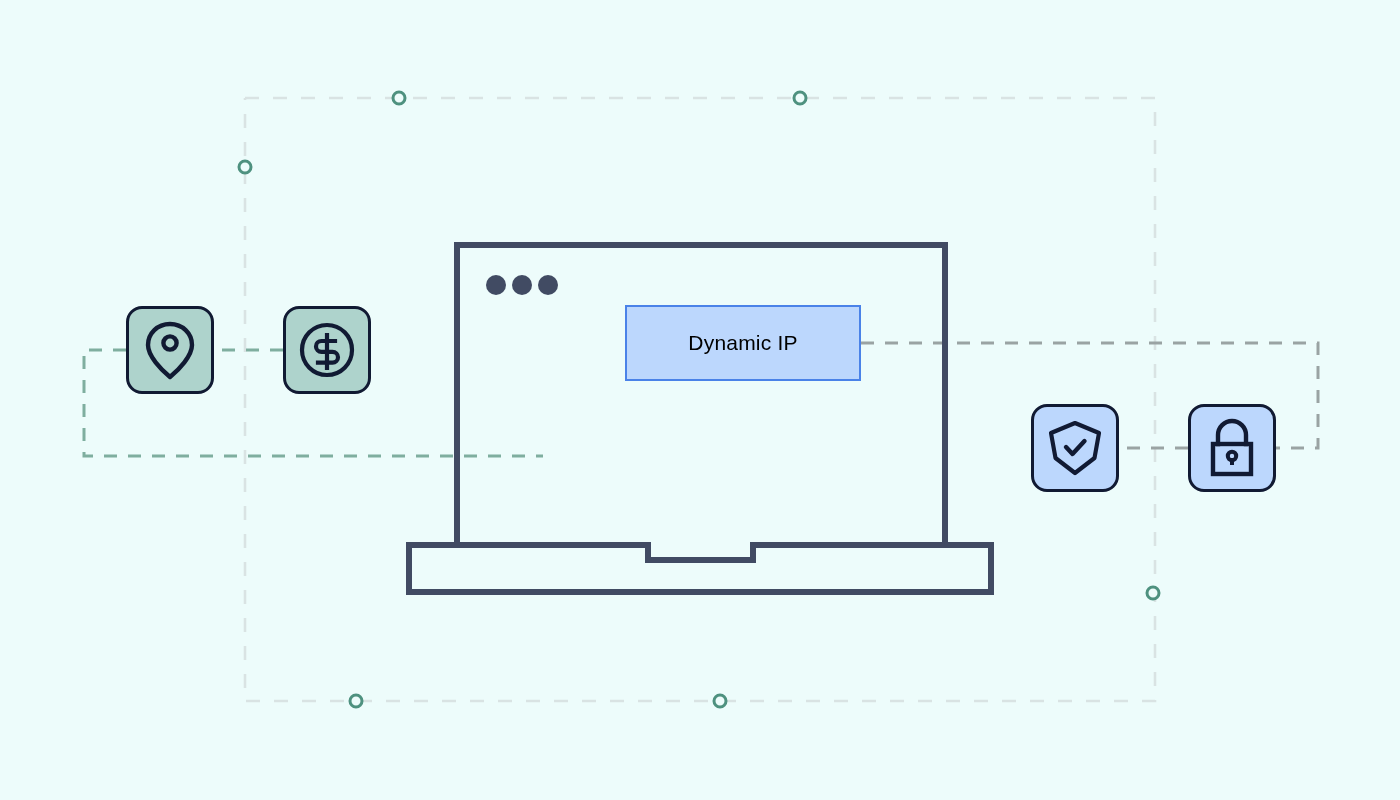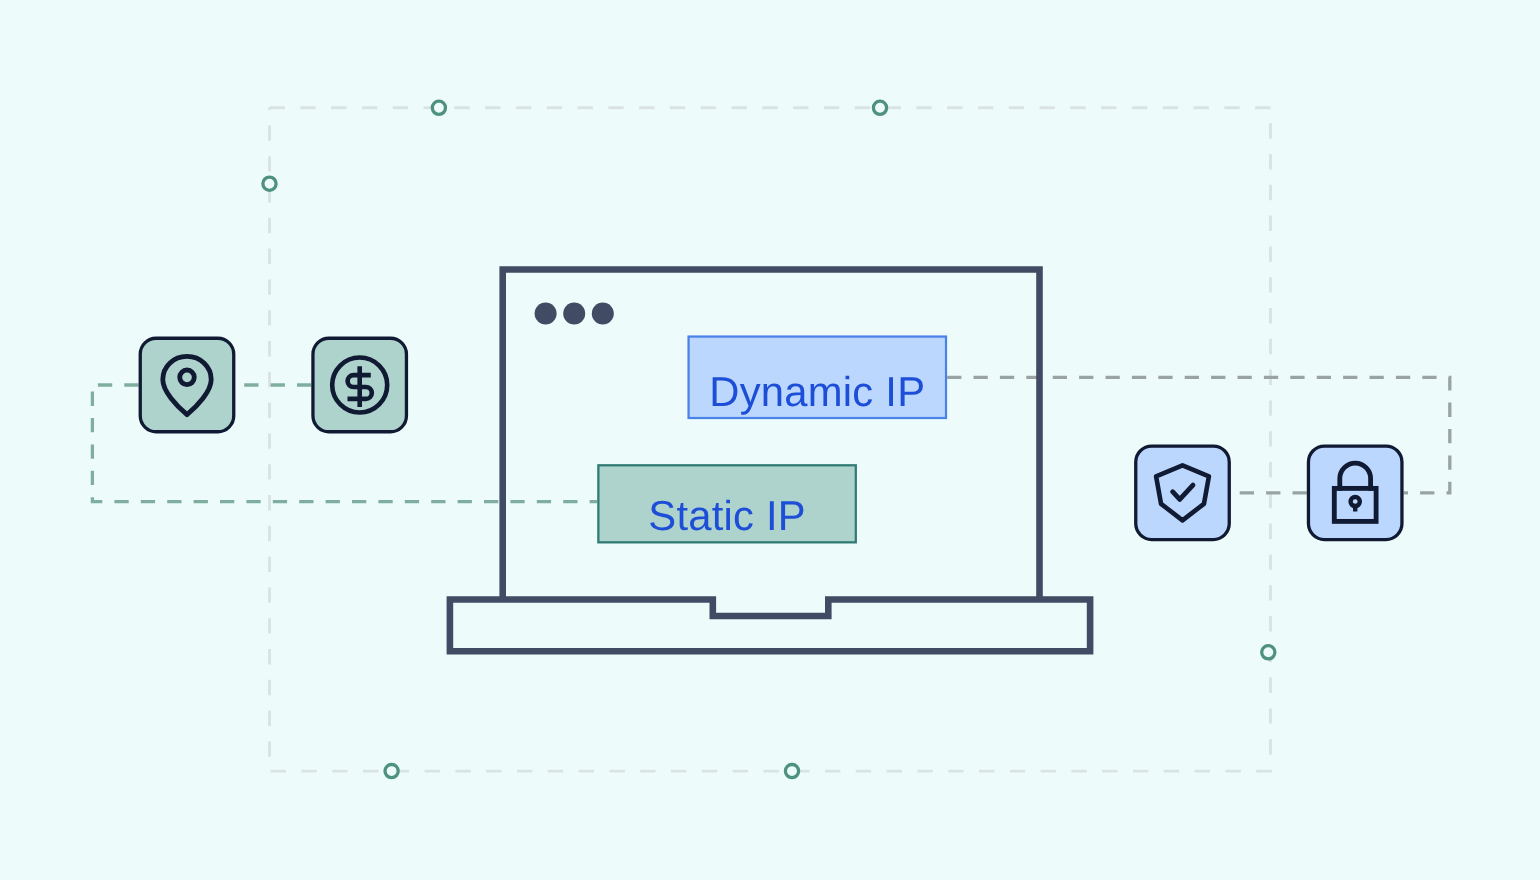--- a/index.html
+++ b/index.html
@@ -23,25 +23,25 @@
     top: 0; left: 0;
     width: 1400px;
     height: 800px;
   }
 
   
   .ip-box {
     position: absolute;
     box-sizing: border-box;
     display: flex;
-    align-items: flex-end;
+    align-items: center;
     justify-content: center;
-    font-size: 38px;
+    font-size: 21px;
     letter-spacing: 0.2px;
-    color: #1d4ed8;
+    color: #000000;
   }
   .ip-box.dynamic {
     left: 625px;
     top: 305px;
     width: 236px;
     height: 76px;
     background: #bcd7fd;
     border: 2px solid #4a82e8;
   }
   .ip-box.static {
@@ -122,23 +122,20 @@
         <circle cx="522" cy="285" r="10" fill="#414b63"></circle>
         <circle cx="548" cy="285" r="10" fill="#414b63"></circle>
       </g>
     </g>
   </svg>
 
   <div class="ip-box dynamic">
     <span>Dynamic IP</span>
   </div>
 
-  <div class="ip-box static">
-    <span>Static IP</span>
-  </div>
 
   <div class="icon-tile sage tile-pin">
     <svg width="54" height="60" viewBox="0 0 54 60">
       <path d="M 27 4 C 14.5 4 5 13.4 5 25 C 5 36 18 49.5 27 57
                C 36 49.5 49 36 49 25 C 49 13.4 39.5 4 27 4 Z" fill="none" stroke="#111a33" stroke-width="4.4" stroke-linejoin="round"></path>
       <circle cx="27" cy="23" r="6.6" fill="none" stroke="#111a33" stroke-width="4.4"></circle>
     </svg>
   </div>
 
   <div class="icon-tile sage tile-money">

